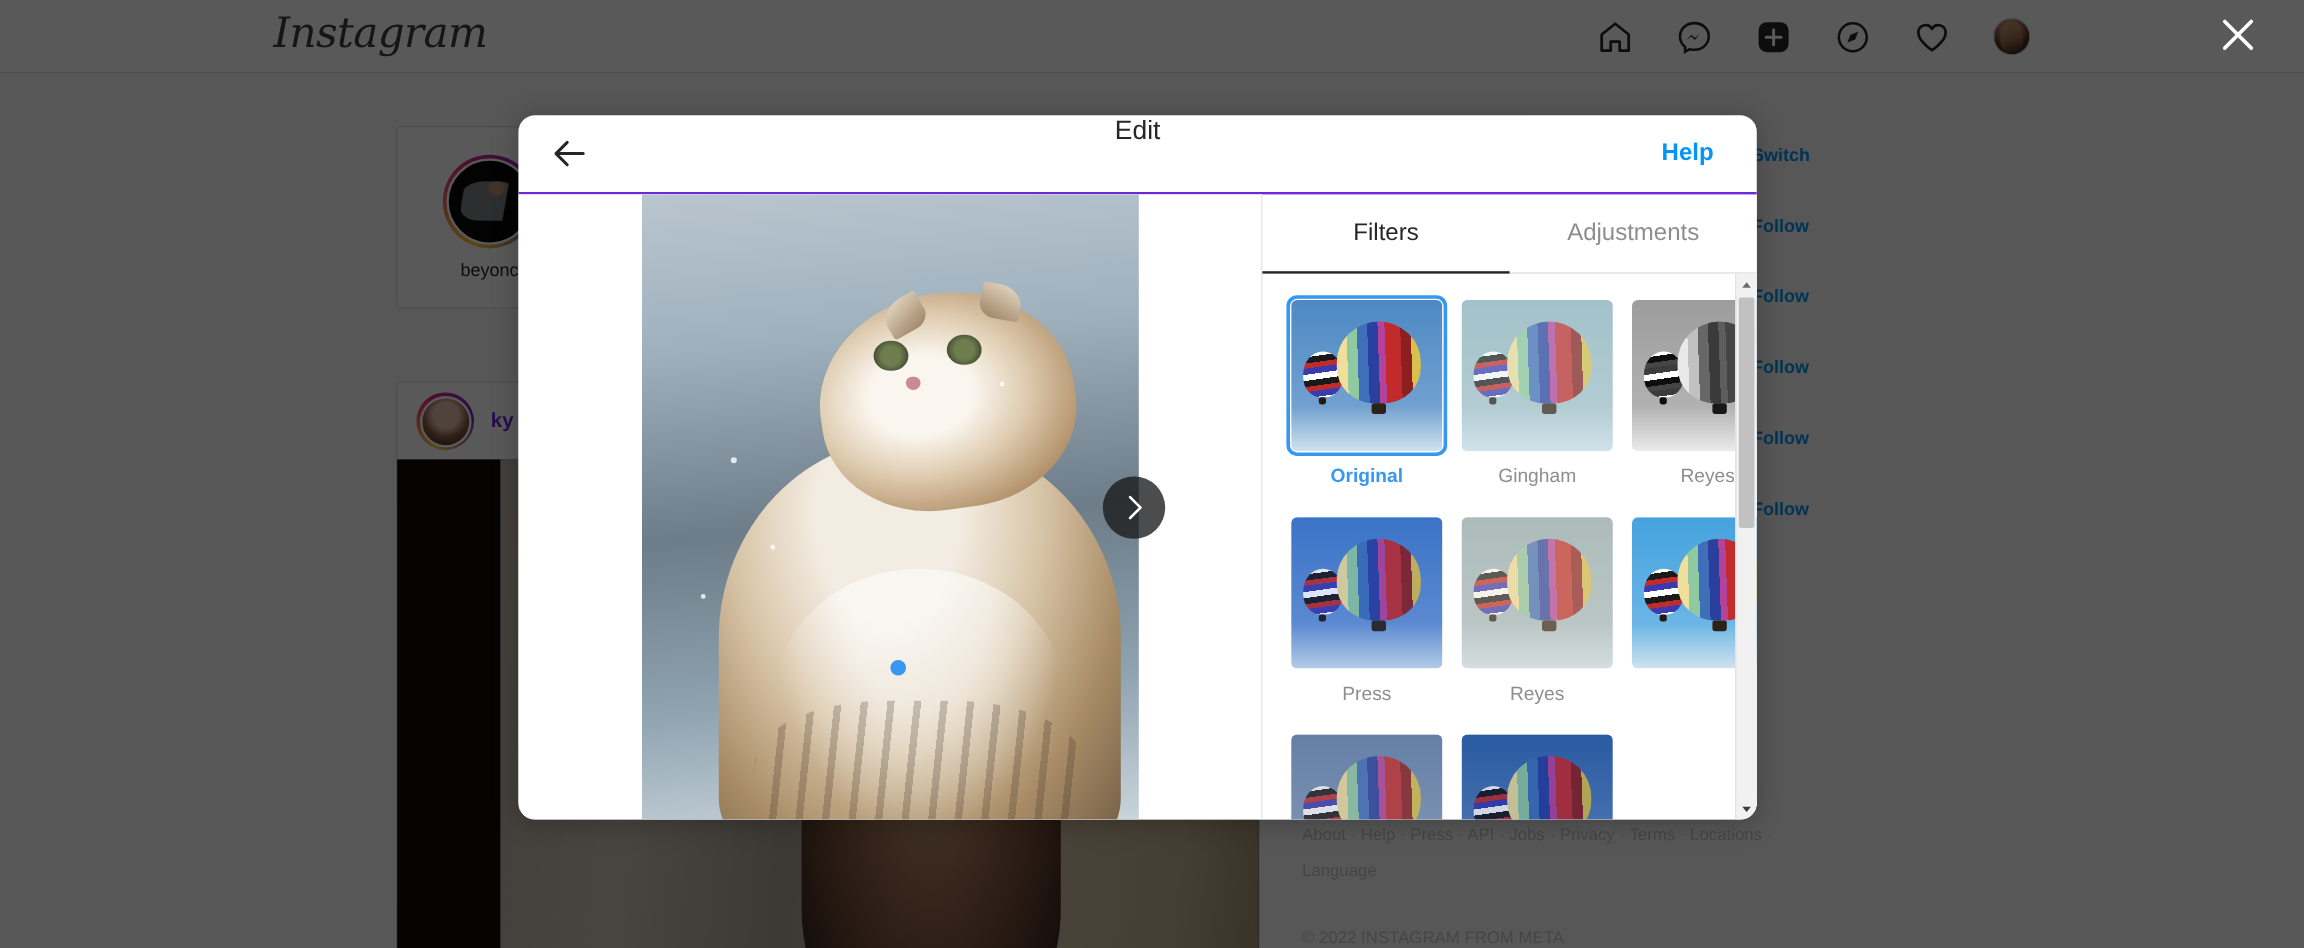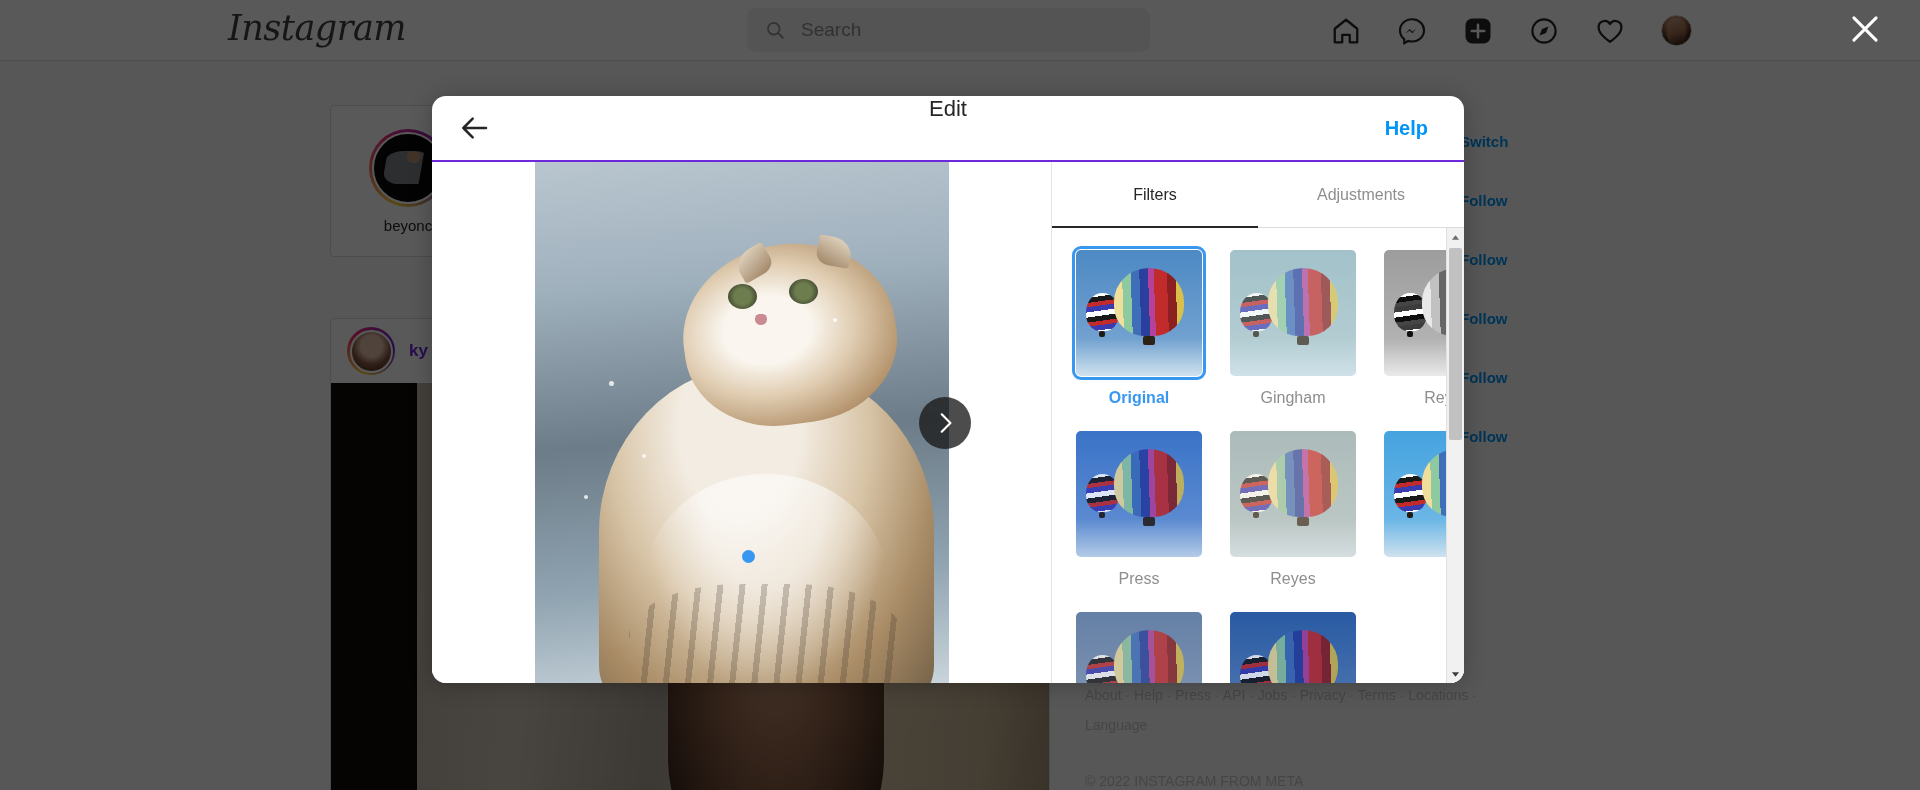--- a/index.html
+++ b/index.html
@@ -119,21 +119,21 @@
     background: radial-gradient(ellipse at 50% 22%, #c49a7c 0 30%, #9c6b4e 52%, #2e1c14 100%);
     border-radius: 46% 46% 18% 18%;
   }
   .post-media .hair {
     position:absolute; left:47%; top:0%; width:30%; height:34%;
     background: linear-gradient(180deg,#1b1110 0 62%, transparent 100%);
     border-radius: 48% 48% 40% 40%;
   }
 
   
-  .side { position: absolute; right: 0; width: 480px; top: 112px; }
+  .side { position: absolute; right: 0; width: 480px; top: 100px; }
   .side-row { height: 59px; display:flex; align-items:center; justify-content:flex-start; padding-left: 20px; }
   .side-link { font-size: 15px; font-weight: bold; color: #0095f6; }
   .side-link.dark { color: #262626; }
 
   .footer {
     position: absolute; left: 1085px; top: 680px; width: 420px;
     font-size: 14px; color: #c7c7c7; line-height: 30px;
   }
   .footer .copy { margin-top: 26px; display:block; }
 
@@ -231,35 +231,35 @@
     position: absolute; left: 50%; top: 74.5%;
     width: 13px; height: 13px; border-radius: 50%;
     background: #3897f0; z-index: 3;
   }
 
   
   .panel { flex: 1; display: flex; flex-direction: column; min-width: 0; background: #fff; }
   .tabs { height: 66px; flex: 0 0 66px; display: flex; border-bottom: 1px solid #dbdbdb; }
   .tab {
     flex: 1; display: flex; align-items: center; justify-content: center;
-    font-size: 16px; color: #8e8e8e; cursor: pointer; position: relative;
+    font-size: 20px; color: #8e8e8e; cursor: pointer; position: relative;
   }
   .tab.active { color: #262626; }
   .tab.active::after {
     content: ""; position: absolute; bottom: -1px; left: 0; right: 0;
     height: 2px; background: #262626;
   }
 
   .grid-wrap { flex: 1; position: relative; min-height: 0; overflow: hidden; }
   .grid {
     position: absolute; inset: 0 18px 0 0;
     padding: 22px 0 0 24px;
     display: grid;
     grid-template-columns: repeat(3, 126px);
-    gap: 24px 28px;
+    gap: 24px 16px;
     justify-content: start;
     align-content: start;
   }
   .filter-cell { width: 126px; text-align: center; cursor: pointer; }
   .thumb {
     width: 126px; height: 126px; border-radius: 5px; overflow: hidden;
     position: relative; display: block;
   }
   .filter-cell.selected .thumb {
     outline: 3px solid #3897f0; outline-offset: 1px;
@@ -311,29 +311,20 @@
   }
 </style>
 </head>
 <body>
 
 <div id="page-root">
 
   <div class="topnav">
     <div class="logo">Instagram</div>
 
-    <div class="searchbox">
-      <span class="search-ico">
-        <svg viewBox="0 0 24 24" width="20" height="20" fill="none" stroke="#8e8e8e" stroke-width="2">
-          <circle cx="10.5" cy="10.5" r="7"></circle>
-            <line x1="16" y1="16" x2="21.5" y2="21.5" stroke-linecap="round"></line>
-        </svg>
-      </span>
-      <span class="search-ph">Search</span>
-    </div>
 
     <div class="navicons">
       <span class="navicon">
         <svg viewBox="0 0 24 24" width="30" height="30" fill="none" stroke="#262626" stroke-width="1.8">
           <path d="M3 10.2 12 3l9 7.2V21h-6v-6H9v6H3z" stroke-linejoin="round"></path>
         </svg>
       </span>
       <span class="navicon">
         <svg viewBox="0 0 24 24" width="30" height="30" fill="none" stroke="#262626" stroke-width="1.7">
           <path d="M12 2.6C6.5 2.6 2.4 6.6 2.4 11.6c0 2.8 1.3 5.2 3.4 6.9v3.2l3.1-1.7c1 .3 2 .4 3.1.4 5.5 0 9.6-4 9.6-9 0-4.9-4.1-8.8-9.6-8.8z"></path>

